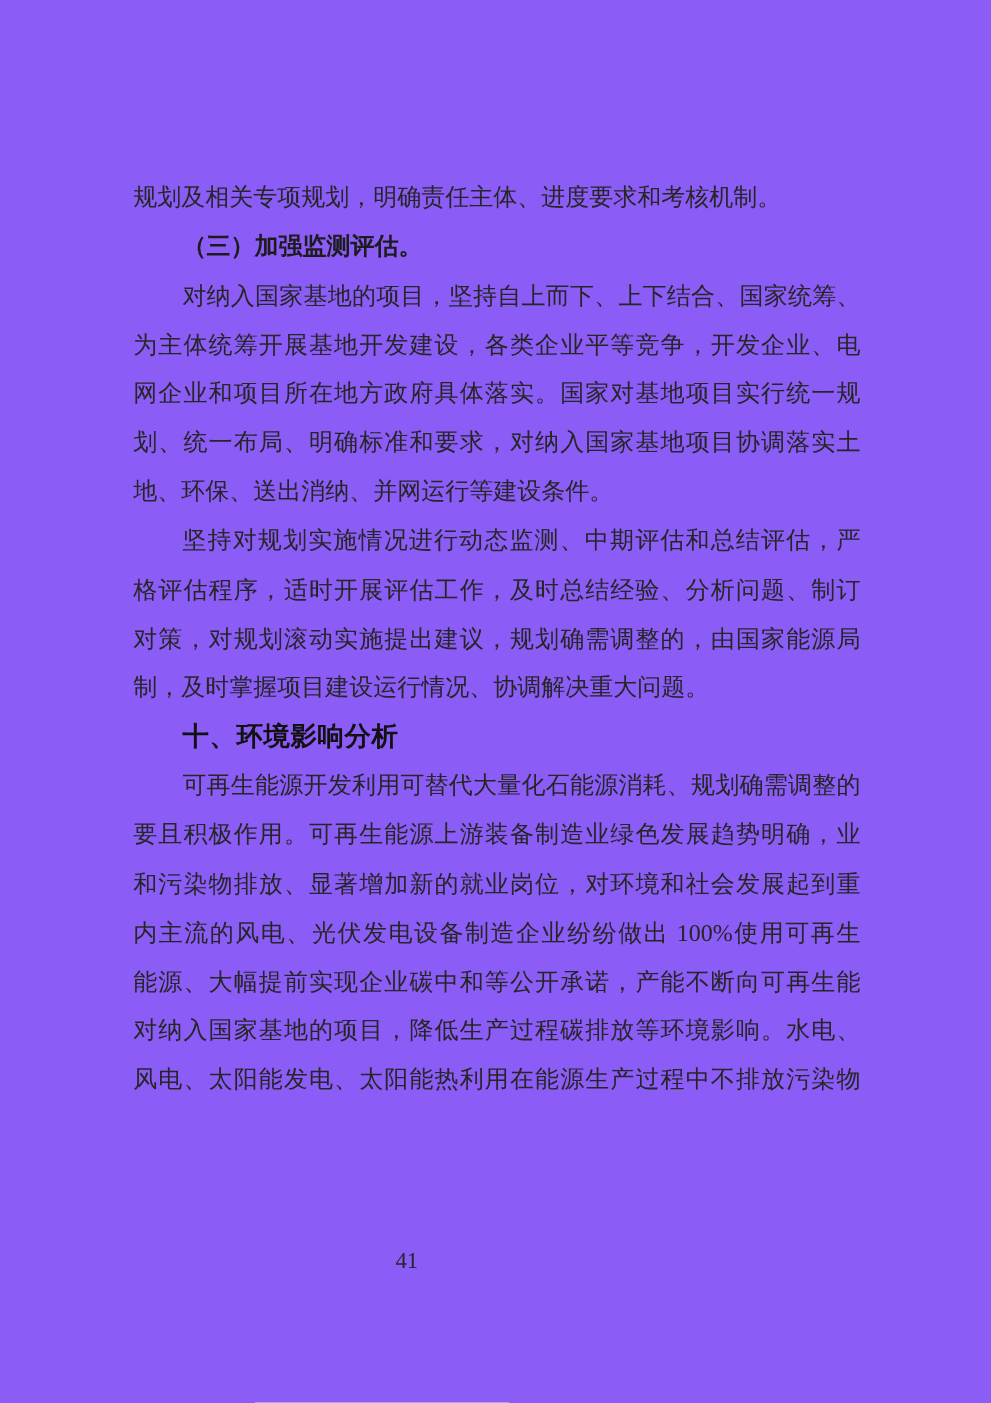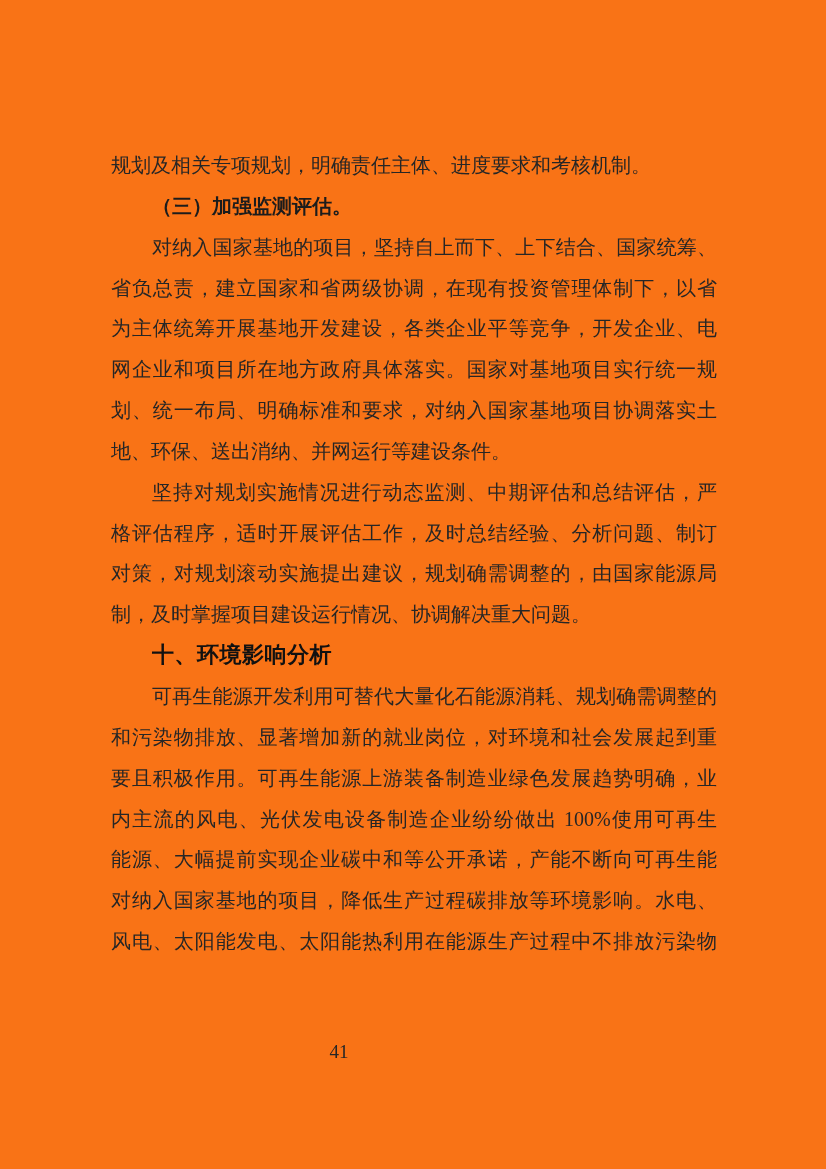--- a/index.html
+++ b/index.html
@@ -4,21 +4,21 @@
 <style>
   html, body {
     margin: 0;
     padding: 0;
     background: #ffffff;
   }
   .page {
     position: relative;
     width: 826px;
     height: 1169px;
-    background: #f97316;
+    background: #8b5cf6;
     overflow: hidden;
   }
   .content {
     position: absolute;
     left: 111px;
     top: 145px;
     width: 606px;
   }
   .line {
     font-family: "Liberation Serif", "DejaVu Serif", serif;
@@ -65,33 +65,32 @@
 </style>
 </head>
 <body>
 
 <div class="page">
   <main class="content" id="doc-lines">
 
   <div class="line body">规划及相关专项规划，明确责任主体、进度要求和考核机制。</div>
       <div class="line subheading indent">（三）加强监测评估。</div>
       <div class="line body indent justify">对纳入国家基地的项目，坚持自上而下、上下结合、国家统筹、</div>
-      <div class="line body justify">省负总责，建立国家和省两级协调，在现有投资管理体制下，以省</div>
       <div class="line body justify">为主体统筹开展基地开发建设，各类企业平等竞争，开发企业、电</div>
       <div class="line body justify">网企业和项目所在地方政府具体落实。国家对基地项目实行统一规</div>
       <div class="line body justify">划、统一布局、明确标准和要求，对纳入国家基地项目协调落实土</div>
       <div class="line body">地、环保、送出消纳、并网运行等建设条件。</div>
       <div class="line body indent justify">坚持对规划实施情况进行动态监测、中期评估和总结评估，严</div>
       <div class="line body justify">格评估程序，适时开展评估工作，及时总结经验、分析问题、制订</div>
       <div class="line body justify">对策，对规划滚动实施提出建议，规划确需调整的，由国家能源局</div>
       <div class="line body">制，及时掌握项目建设运行情况、协调解决重大问题。</div>
       <div class="line heading indent">十、环境影响分析</div>
       <div class="line body indent justify">可再生能源开发利用可替代大量化石能源消耗、规划确需调整的</div>
+      <div class="line body justify">要且积极作用。可再生能源上游装备制造业绿色发展趋势明确，业</div>
       <div class="line body justify">和污染物排放、显著增加新的就业岗位，对环境和社会发展起到重</div>
-      <div class="line body justify">要且积极作用。可再生能源上游装备制造业绿色发展趋势明确，业</div>
       <div class="line body justify">内主流的风电、光伏发电设备制造企业纷纷做出 100%使用可再生</div>
       <div class="line body justify">能源、大幅提前实现企业碳中和等公开承诺，产能不断向可再生能</div>
       <div class="line body justify">对纳入国家基地的项目，降低生产过程碳排放等环境影响。水电、</div>
       <div class="line body justify">风电、太阳能发电、太阳能热利用在能源生产过程中不排放污染物</div>
     </main>
   <footer class="page-footer">
     <span class="page-number">41</span>
   </footer>
 </div>
 

